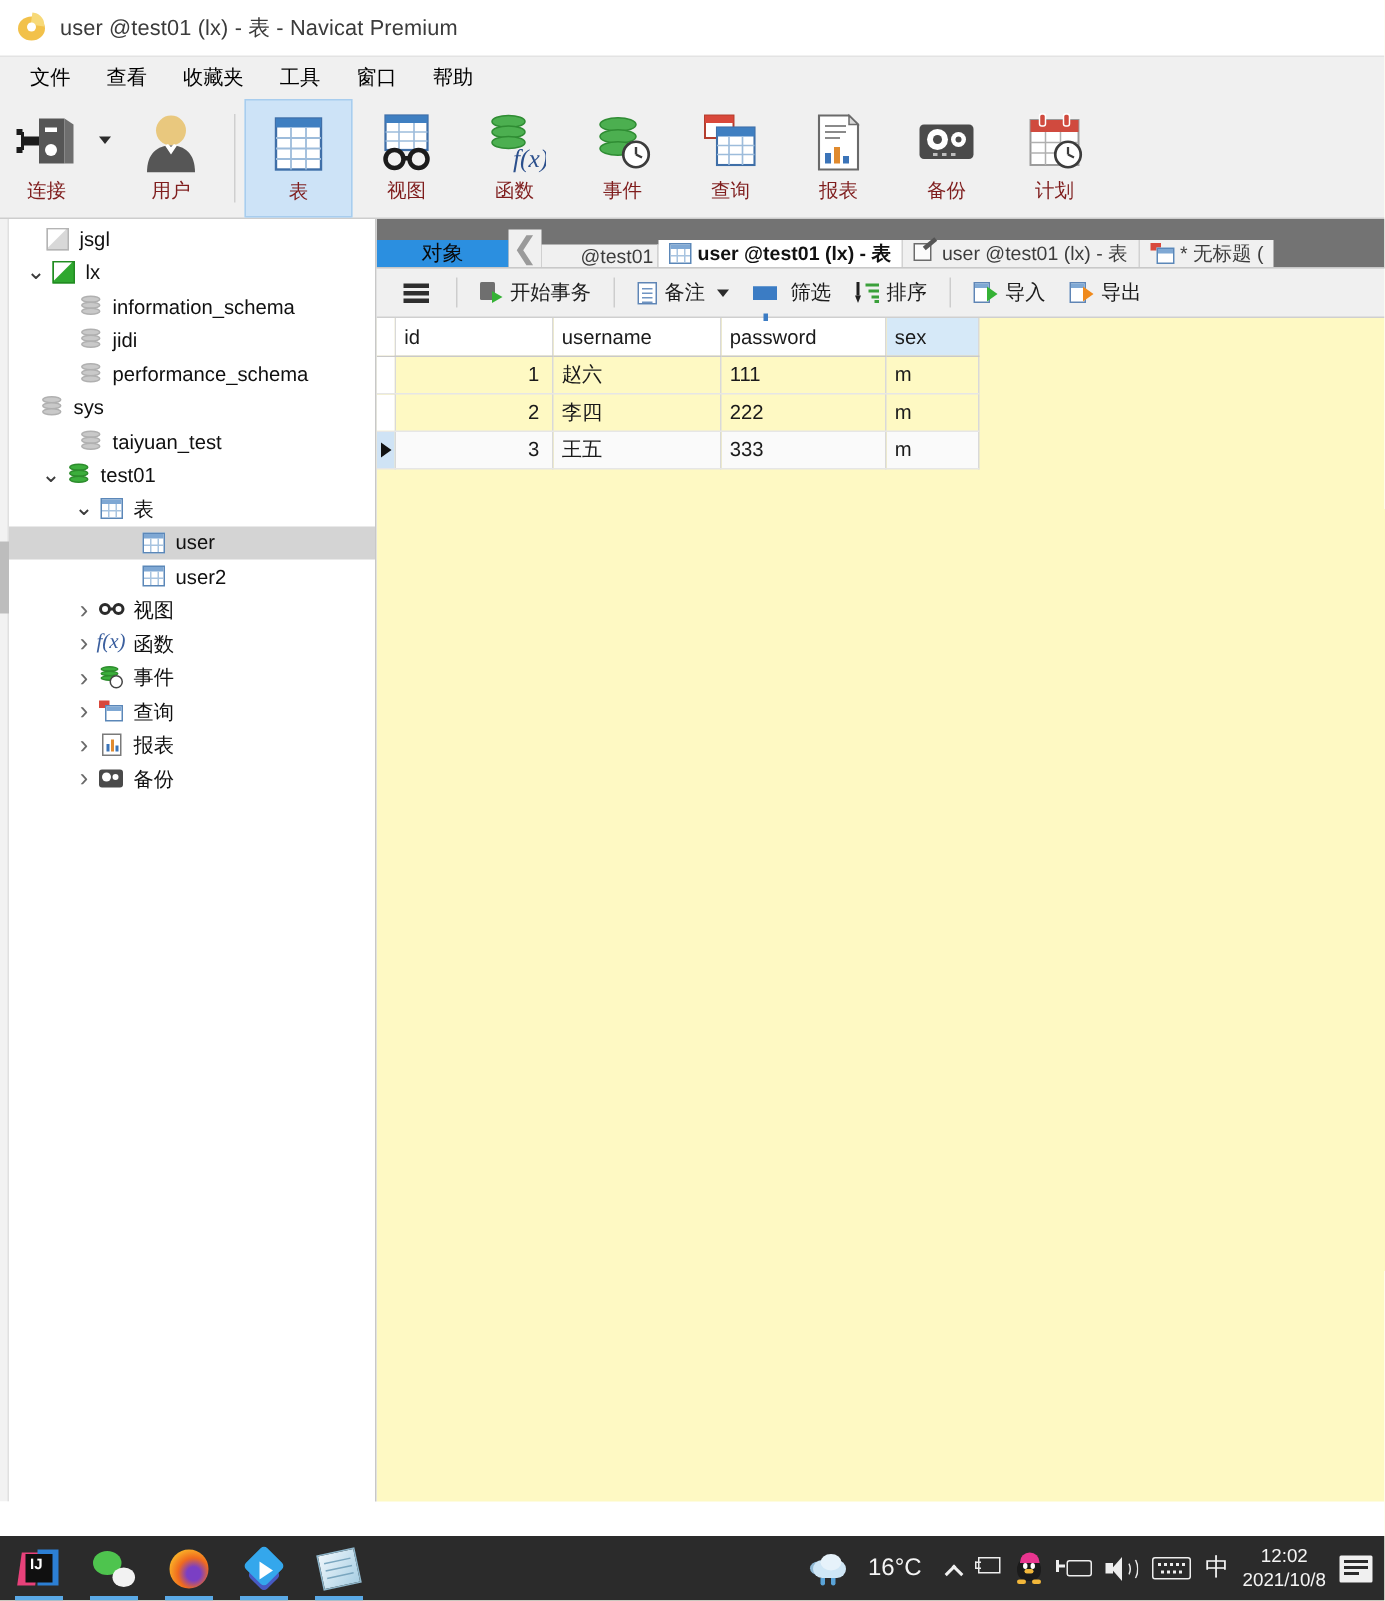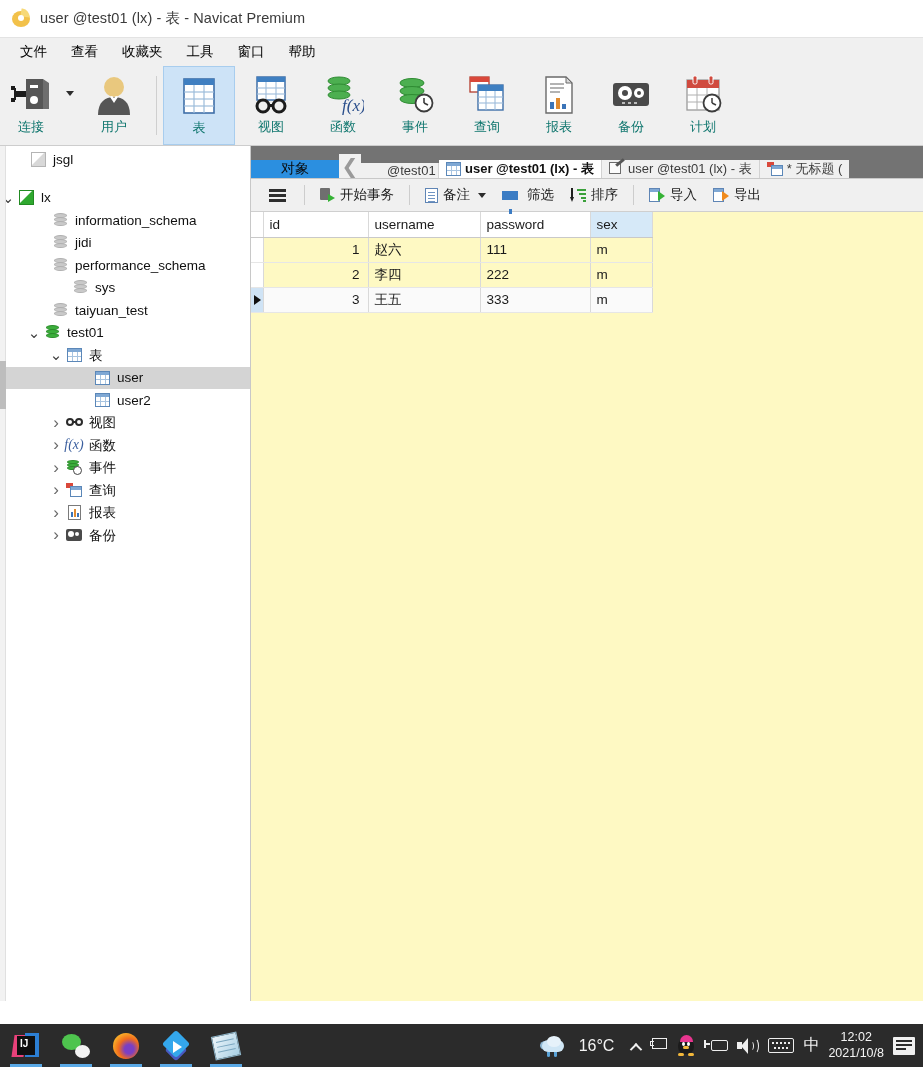--- a/index.html
+++ b/index.html
@@ -45,21 +45,21 @@
   .ribbon {
     height: 80px; background: #f0f0f0;
     display: flex; align-items: stretch; border-bottom: 1px solid #cdcdcd;
   }
   .rb-btn {
     width: 72px; display: flex; flex-direction: column;
     align-items: center; justify-content: flex-start; padding-top: 8px;
     cursor: default; position: relative;
   }
   .rb-btn .ico { height: 42px; display: flex; align-items: center; justify-content: center; }
-  .rb-btn .lbl { font-size: 13px; color: #0f766e; margin-top: 2px; }
+  .rb-btn .lbl { font-size: 13px; color: #7f1d1d; margin-top: 2px; }
   .rb-btn.active { background: #cde3f7; }
   .rb-btn.active { border: 1px solid #a8cdee; }
   .rb-sep { width: 1px; background: #cfcfcf; margin: 10px 6px; }
   .rb-caret {
     width: 16px; display: flex; align-items: center; justify-content: center;
     padding-bottom: 24px;
   }
   .caret-dn {
     width: 0; height: 0; border-left: 4px solid transparent;
     border-right: 4px solid transparent; border-top: 5px solid #2c2c2c;
@@ -518,21 +518,21 @@
         <div class="node" style="padding-left:28px;">
           <div class="ico">
             <div class="ic-conn">
                 <div class="sq"></div>
                 <div class="tri"></div>
               </div>
           </div>
           <span class="txt">jsgl</span>
         </div>
 
-        <div class="node" style="padding-left:0;margin-top:16px;">
+        <div class="node" style="padding-left:16px;">
           <div class="twisty tw-down"></div>
           <div class="ico">
             <div class="ic-conn green">
                 <div class="sq"></div>
                 <div class="tri"></div>
               </div>
           </div>
           <span class="txt">lx</span>
         </div>
 
@@ -563,21 +563,21 @@
           <div class="ico">
             <div class="ic-db">
                 <div class="lay l1"></div>
                 <div class="lay l2"></div>
                 <div class="lay l3"></div>
               </div>
           </div>
           <span class="txt">performance_schema</span>
         </div>
 
-        <div class="node" style="padding-left:70px;">
+        <div class="node" style="padding-left:24px;">
           <div class="ico">
             <div class="ic-db">
                 <div class="lay l1"></div>
                 <div class="lay l2"></div>
                 <div class="lay l3"></div>
               </div>
           </div>
           <span class="txt">sys</span>
         </div>
 

